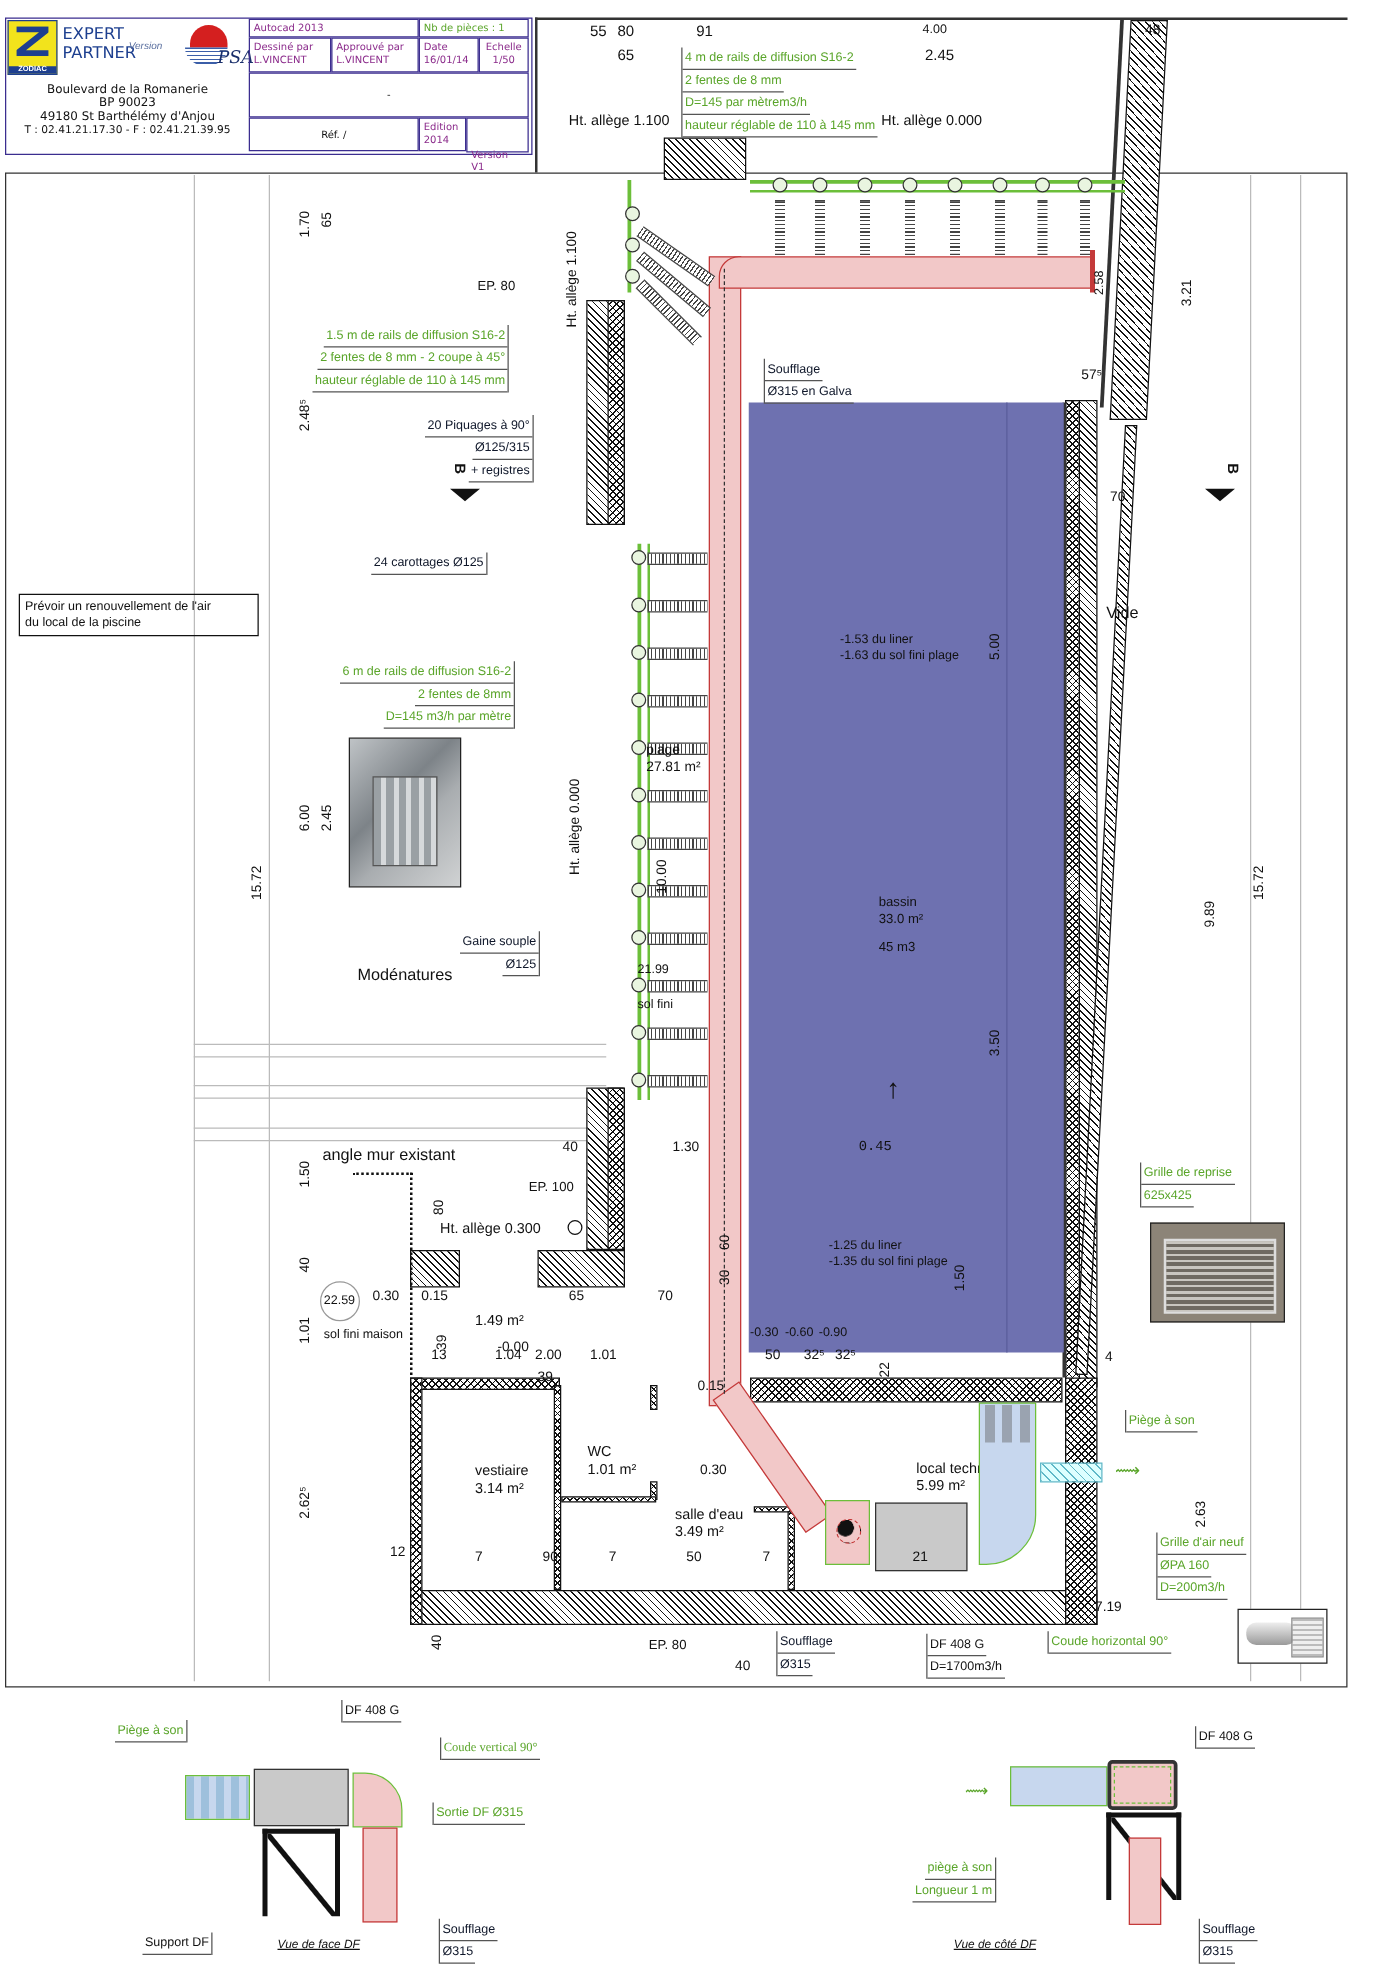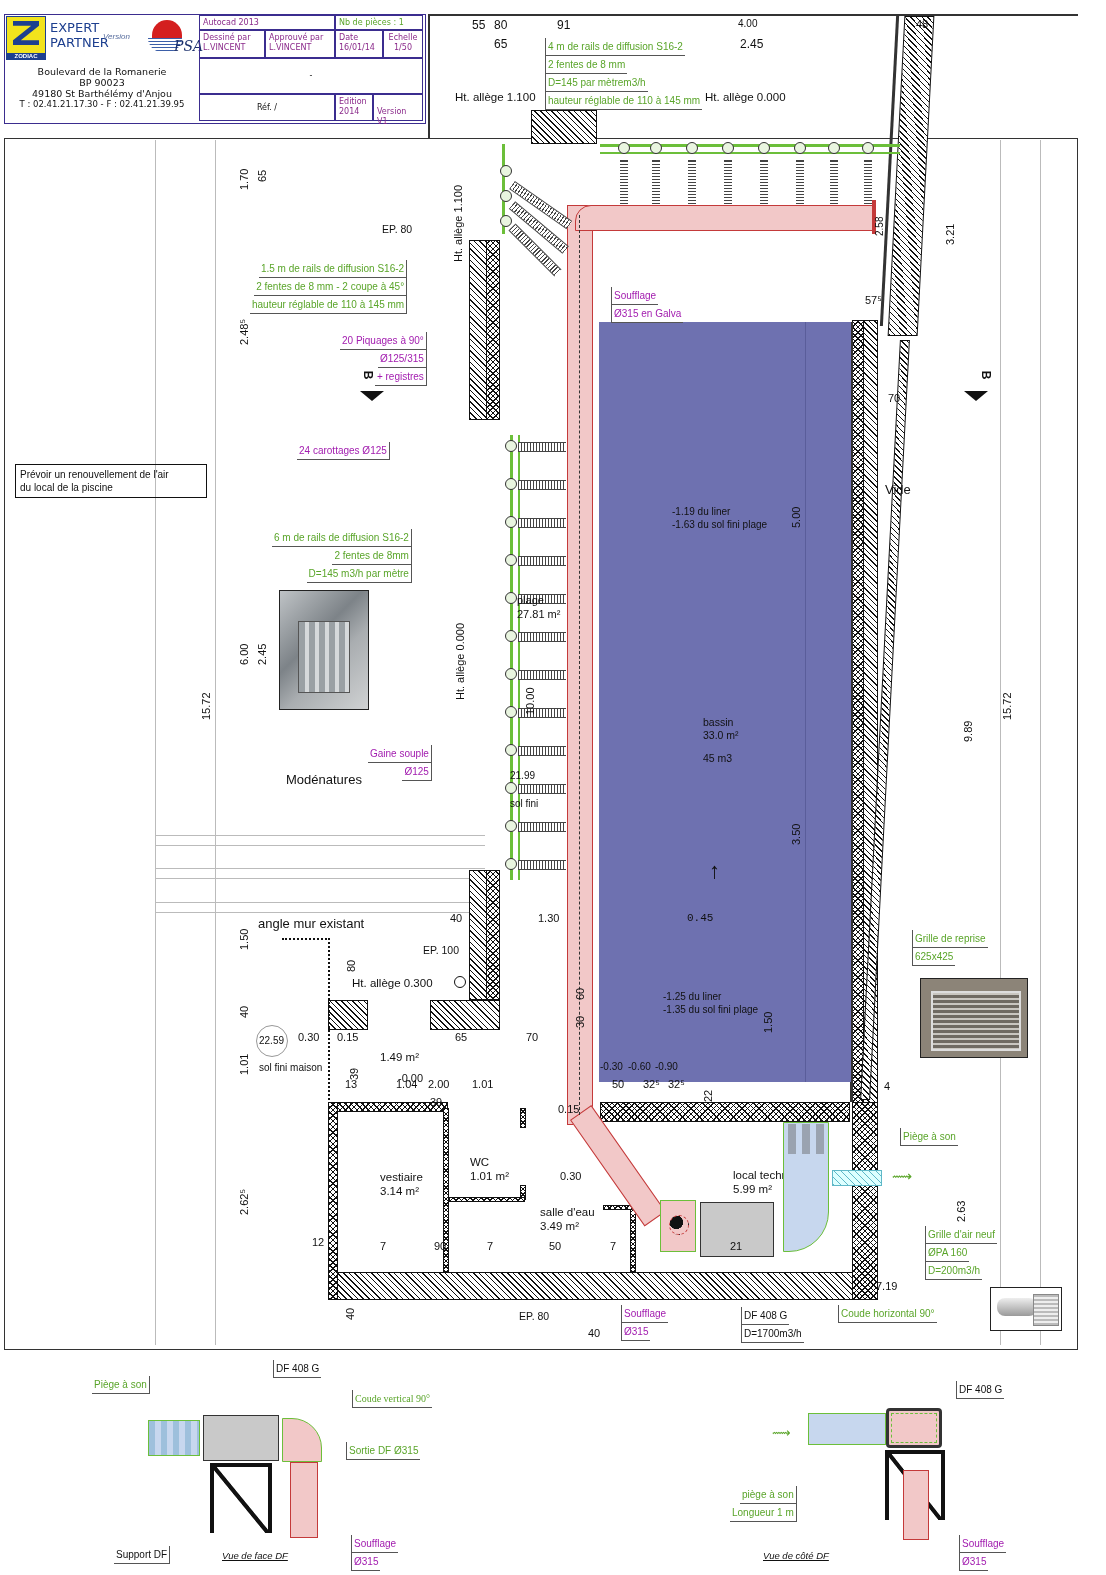--- a/index.html
+++ b/index.html
@@ -4,40 +4,40 @@
 <style>
   html,body{margin:0;padding:0;background:#fff;}
   body{width:1106px;height:1575px;position:relative;overflow:hidden;font-family:"Liberation Sans",sans-serif;color:#111;}
   .abs{position:absolute;}
   .tb{position:absolute;border:1.5px solid #3b2d8f;background:#fff;}
   .tbc{position:absolute;border:1px solid #3b2d8f;box-sizing:border-box;font-family:"DejaVu Sans",sans-serif;font-size:8px;color:#8b2b8b;padding:2px 3px;line-height:10px;}
   .addr{position:absolute;font-family:"DejaVu Sans",sans-serif;font-size:9.5px;color:#111;text-align:center;line-height:11px;}
   .frame{position:absolute;left:4px;top:138px;width:1074px;height:1212px;border:1.5px solid #333;box-sizing:border-box;}
   .lbl{position:absolute;font-size:12.5px;line-height:16px;white-space:nowrap;}
   .green{color:#5aa52a;}
-  .red{color:#a21caf;}
+  .red{color:#0f172a;}
   .black{color:#111;}
   .stack{position:absolute;display:flex;flex-direction:column;}
   .stack.right{align-items:flex-end;}
   .stack.left{align-items:flex-start;}
   .stack .ln{font-size:10px;line-height:17px;border-bottom:1px solid #555;padding:0 2px;white-space:nowrap;}
   .dim{position:absolute;font-size:11px;color:#111;white-space:nowrap;}
   .vt{transform:rotate(-90deg);transform-origin:left top;}
   .pool{position:absolute;left:599px;top:322px;width:252px;height:760px;background:#6e71b0;}
   .pooltxt{position:absolute;font-size:10px;color:#111;line-height:13px;}
   .duct{position:absolute;background:#f2c8c8;border:1.5px solid #c43a3a;box-sizing:border-box;}
   .hatch{position:absolute;border:1px solid #111;box-sizing:border-box;
     background:repeating-linear-gradient(45deg,#111 0 1px,#fff 1px 4px);}
   .xhatch{position:absolute;border:1px solid #111;box-sizing:border-box;
     background:repeating-linear-gradient(45deg,#111 0 1px,transparent 1px 4px),repeating-linear-gradient(-45deg,#111 0 1px,#fff 1px 4px);}
   .rail{position:absolute;background:#6cbf3a;}
   .piq{position:absolute;width:12px;height:12px;border:1.5px solid #333;border-radius:50%;box-sizing:border-box;background:#e9f5e0;}
   .spring{position:absolute;height:8px;background:repeating-linear-gradient(90deg,#444 0 1px,#fff 1px 3px);border-top:1px solid #444;border-bottom:1px solid #444;}
   .photo{position:absolute;border:1.5px solid #222;box-sizing:border-box;}
-  .note-box{position:absolute;left:15px;top:464px;width:192px;height:34px;border:1.5px solid #111;box-sizing:border-box;font-size:10px;line-height:13px;padding:3px 4px;}
+  .note-box{position:absolute;left:15px;top:475px;width:192px;height:34px;border:1.5px solid #111;box-sizing:border-box;font-size:10px;line-height:13px;padding:3px 4px;}
   .room{position:absolute;font-size:11.5px;line-height:14px;color:#111;}
   .wall{position:absolute;background:#333;}
   .thin{position:absolute;background:#bbb;}
   .grey-unit{position:absolute;background:#c9c9c9;border:1.5px solid #333;box-sizing:border-box;}
   .blue-box{position:absolute;background:#c7d7ee;border:1.5px solid #6cbf3a;box-sizing:border-box;}
   .italic{font-style:italic;font-size:9.5px;text-decoration:underline;}
   .bmark{position:absolute;font-size:12px;font-weight:bold;}
   .tri{position:absolute;width:0;height:0;border-left:12px solid transparent;border-right:12px solid transparent;border-top:10px solid #111;}
 </style>
 </head>
@@ -81,21 +81,21 @@
 <div class="tbc" style="left:383px;top:30px;width:40px;height:28px;text-align:center;">
     <div>Echelle</div>
     <div>1/50</div>
   </div>
 <div class="tbc" style="left:199px;top:58px;width:224px;height:36px;text-align:center;color:#111;padding-top:12px;"><span>-</span></div>
 <div class="tbc" style="left:199px;top:94px;width:136px;height:27px;text-align:center;color:#111;padding-top:8px;"><span>Réf. /</span></div>
 <div class="tbc" style="left:335px;top:94px;width:38px;height:27px;">
     <div>Edition</div>
     <div>2014</div>
   </div>
-<div class="tbc" style="left:373px;top:94px;width:50px;height:27px;padding-top:12px;"><span>Version V1</span></div>
+<div class="tbc" style="left:373px;top:94px;width:50px;height:27px;padding-top:24px;"><span>Version V1</span></div>
 
 <div class="frame"></div>
 <div class="abs" style="left:428px;top:14px;width:650px;height:1.5px;background:#333;"></div>
 <div class="abs" style="left:428px;top:14px;width:1.5px;height:124px;background:#333;"></div>
 
 <div class="thin" style="left:155px;top:140px;width:1px;height:1205px;"></div>
 <div class="thin" style="left:215px;top:140px;width:1px;height:1205px;"></div>
 <div class="thin" style="left:1000px;top:140px;width:1px;height:1205px;"></div>
 <div class="thin" style="left:1040px;top:140px;width:1px;height:1205px;"></div>
 <div class="thin" style="left:155px;top:835px;width:330px;height:1px;"></div>
@@ -135,21 +135,21 @@
 <div class="xhatch" style="left:449px;top:1197px;width:76px;height:5px;"></div>
 <div class="xhatch" style="left:630px;top:1205px;width:6px;height:67px;"></div>
 <div class="xhatch" style="left:603px;top:1205px;width:30px;height:5px;"></div>
 <div class="hatch" style="left:328px;top:1000px;width:40px;height:30px;"></div>
 <div class="hatch" style="left:430px;top:1000px;width:70px;height:30px;"></div>
 <div class="abs" style="left:282px;top:938px;width:46px;height:160px;border-top:2px dotted #111;border-right:2px dotted #111;"></div>
 
 <div class="pool"></div>
 <div class="thin" style="left:805px;top:322px;width:1px;height:760px;background:#5a5d9a;"></div>
 <div class="pooltxt" style="left:672px;top:505px;">
-  <div>-1.19 du liner</div>
+  <div>-1.53 du liner</div>
   <div>-1.63 du sol fini plage</div>
 </div>
 <div class="pooltxt" style="left:703px;top:716px;font-size:10.5px;">
   <div>bassin</div>
   <div>33.0 m²</div>
   <div style="margin-top:10px;">45 m3</div>
 </div>
 <div class="abs" style="left:709px;top:858px;font-size:22px;">↑</div>
 <div class="pooltxt" style="left:663px;top:990px;">
   <div>-1.25 du liner</div>

